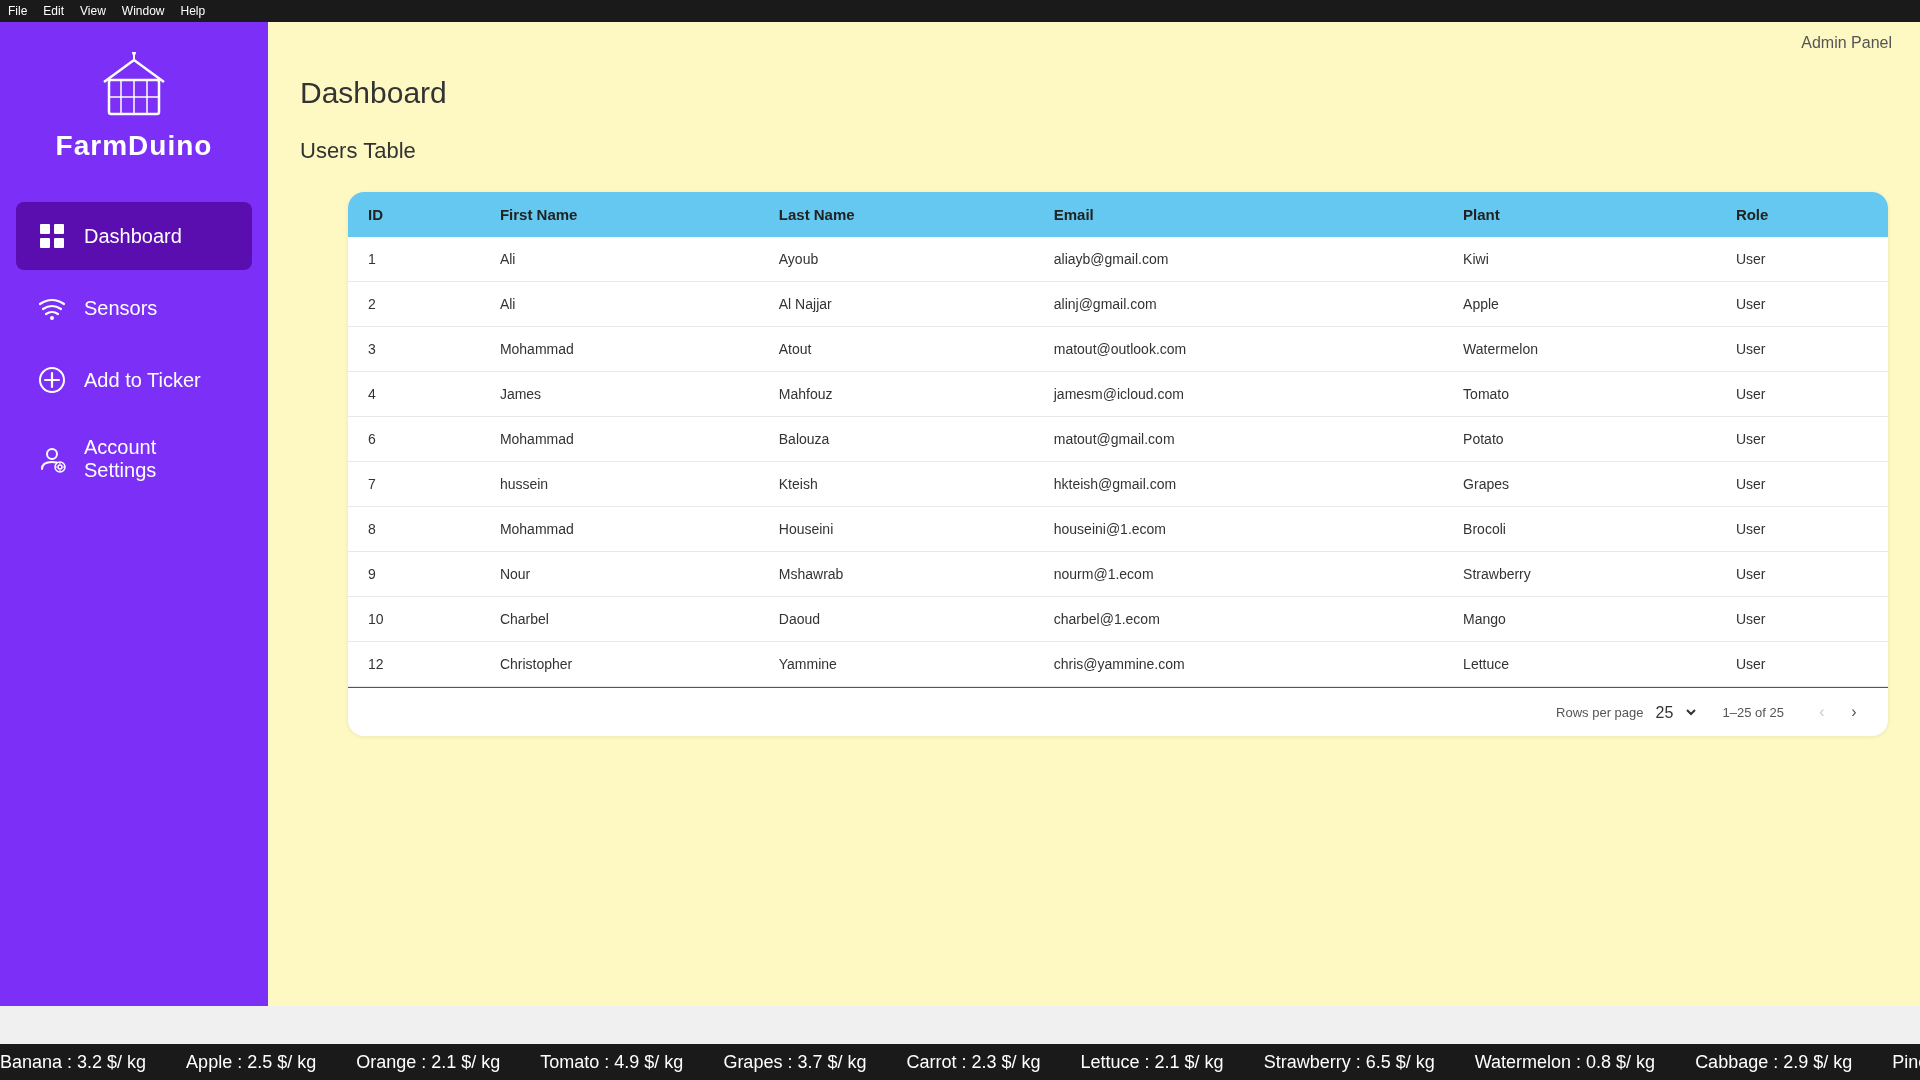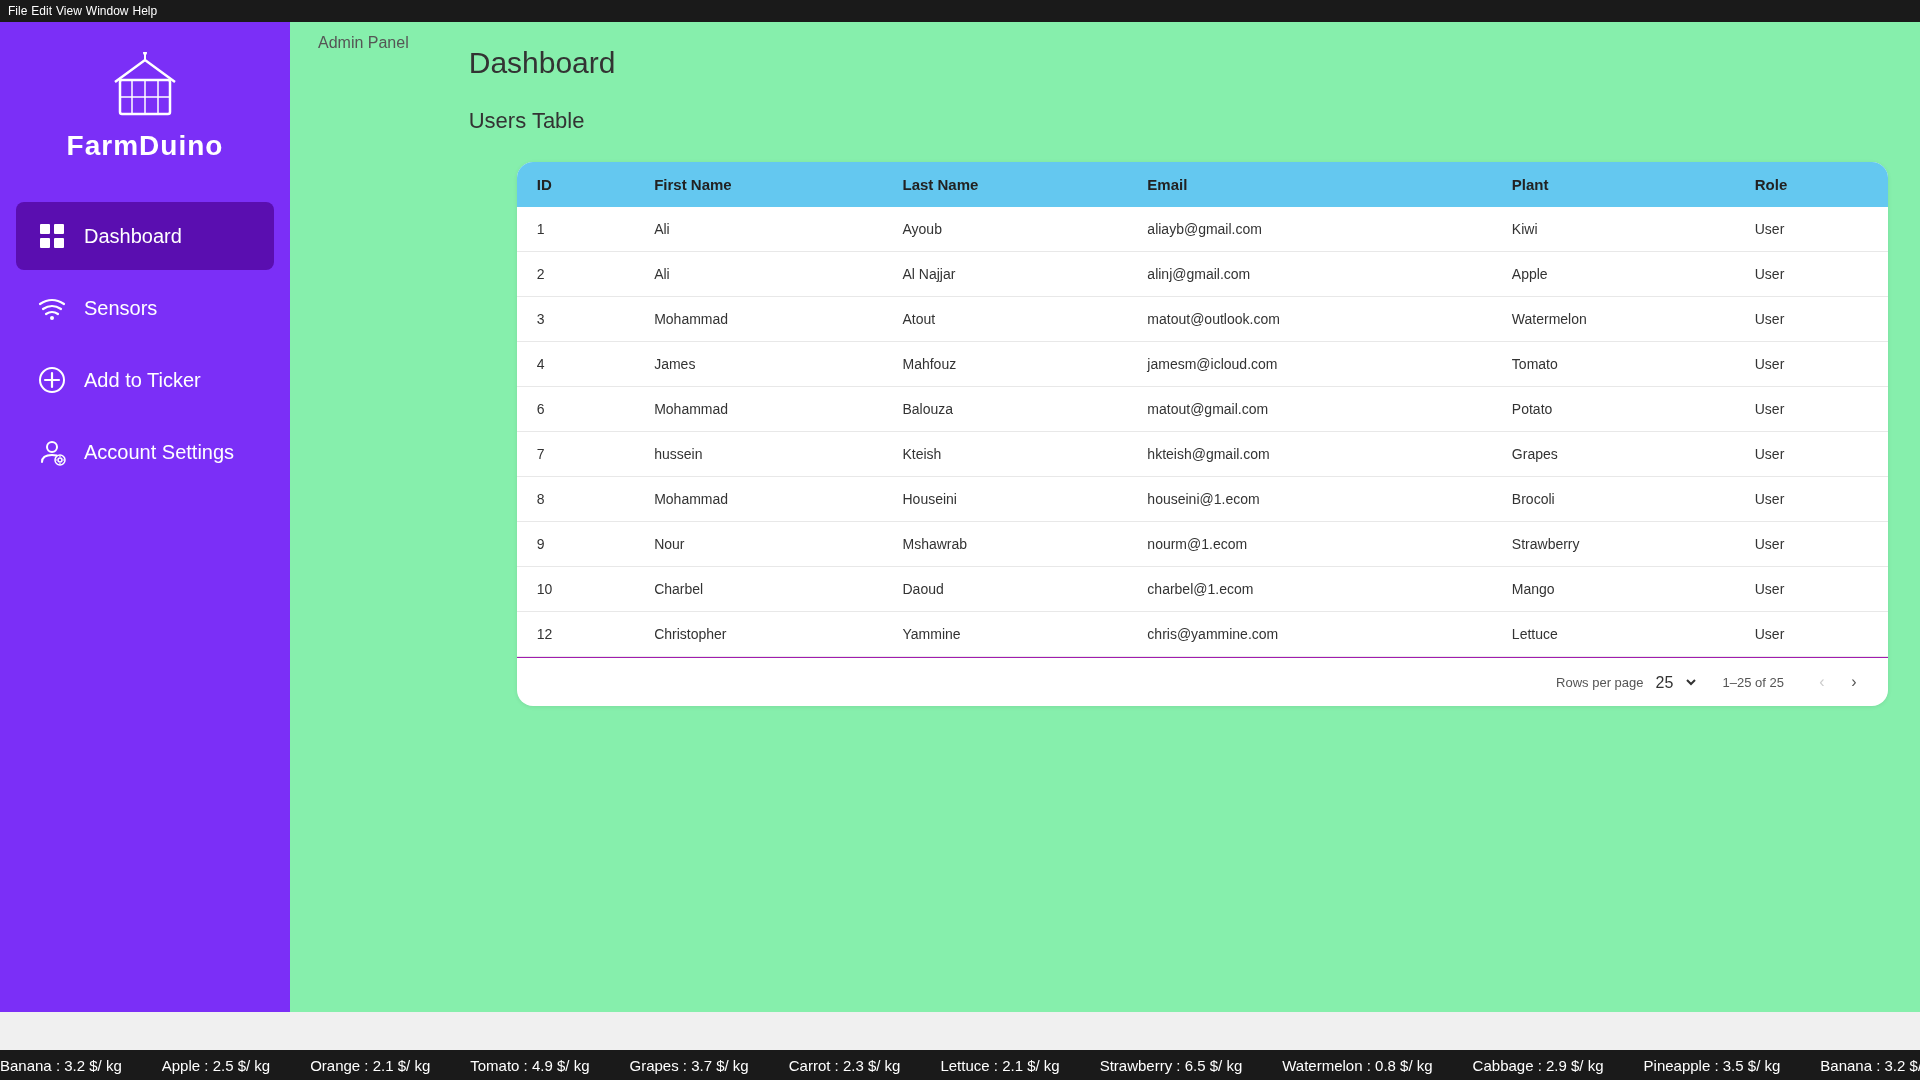--- a/index.html
+++ b/index.html
@@ -6,36 +6,36 @@
     body { font-family: 'Segoe UI', Arial, sans-serif; background: #f0f0f0; width: 1920px; height: 1080px; overflow: hidden; display: flex; flex-direction: column; }
 
     
     .menu-bar {
       background: #1a1a1a;
       color: #fff;
       display: flex;
       align-items: center;
       height: 22px;
       padding: 0 8px;
-      gap: 4px;
+      gap: 16px;
       font-size: 12px;
       flex-shrink: 0;
     }
     .menu-bar span { cursor: pointer; }
 
     
     .app-body {
       display: flex;
       flex: 1;
       overflow: hidden;
     }
 
     
     .sidebar {
-      width: 290px;
+      width: 268px;
       background: #7b2ff7;
       display: flex;
       flex-direction: column;
       align-items: center;
       padding: 30px 0 0 0;
       flex-shrink: 0;
     }
     .logo-area {
       display: flex;
       flex-direction: column;
@@ -78,22 +78,23 @@
       height: 32px;
       display: flex;
       align-items: center;
       justify-content: center;
       flex-shrink: 0;
     }
 
     
     .main-content {
       flex: 1;
-      background: #86efac;
-      display: flex;
+      background: #fef9c3;
+      display: flex;
+      flex-direction: column;
       overflow: hidden;
     }
     .top-bar {
       display: flex;
       justify-content: flex-end;
       padding: 12px 28px 0 28px;
       font-size: 16px;
       color: #555;
     }
     .page-area {
@@ -185,22 +186,22 @@
       justify-content: center;
       color: #555;
       font-size: 16px;
     }
     .page-btn:disabled { color: #ccc; cursor: default; }
 
     
     .ticker-bar {
       background: #1a1a1a;
       color: #fff;
-      font-size: 15px;
-      height: 30px;
+      font-size: 18px;
+      height: 36px;
       display: flex;
       align-items: center;
       overflow: hidden;
       flex-shrink: 0;
       margin-top: 38px;
     }
     .ticker-inner {
       display: flex;
       gap: 40px;
       white-space: nowrap;

